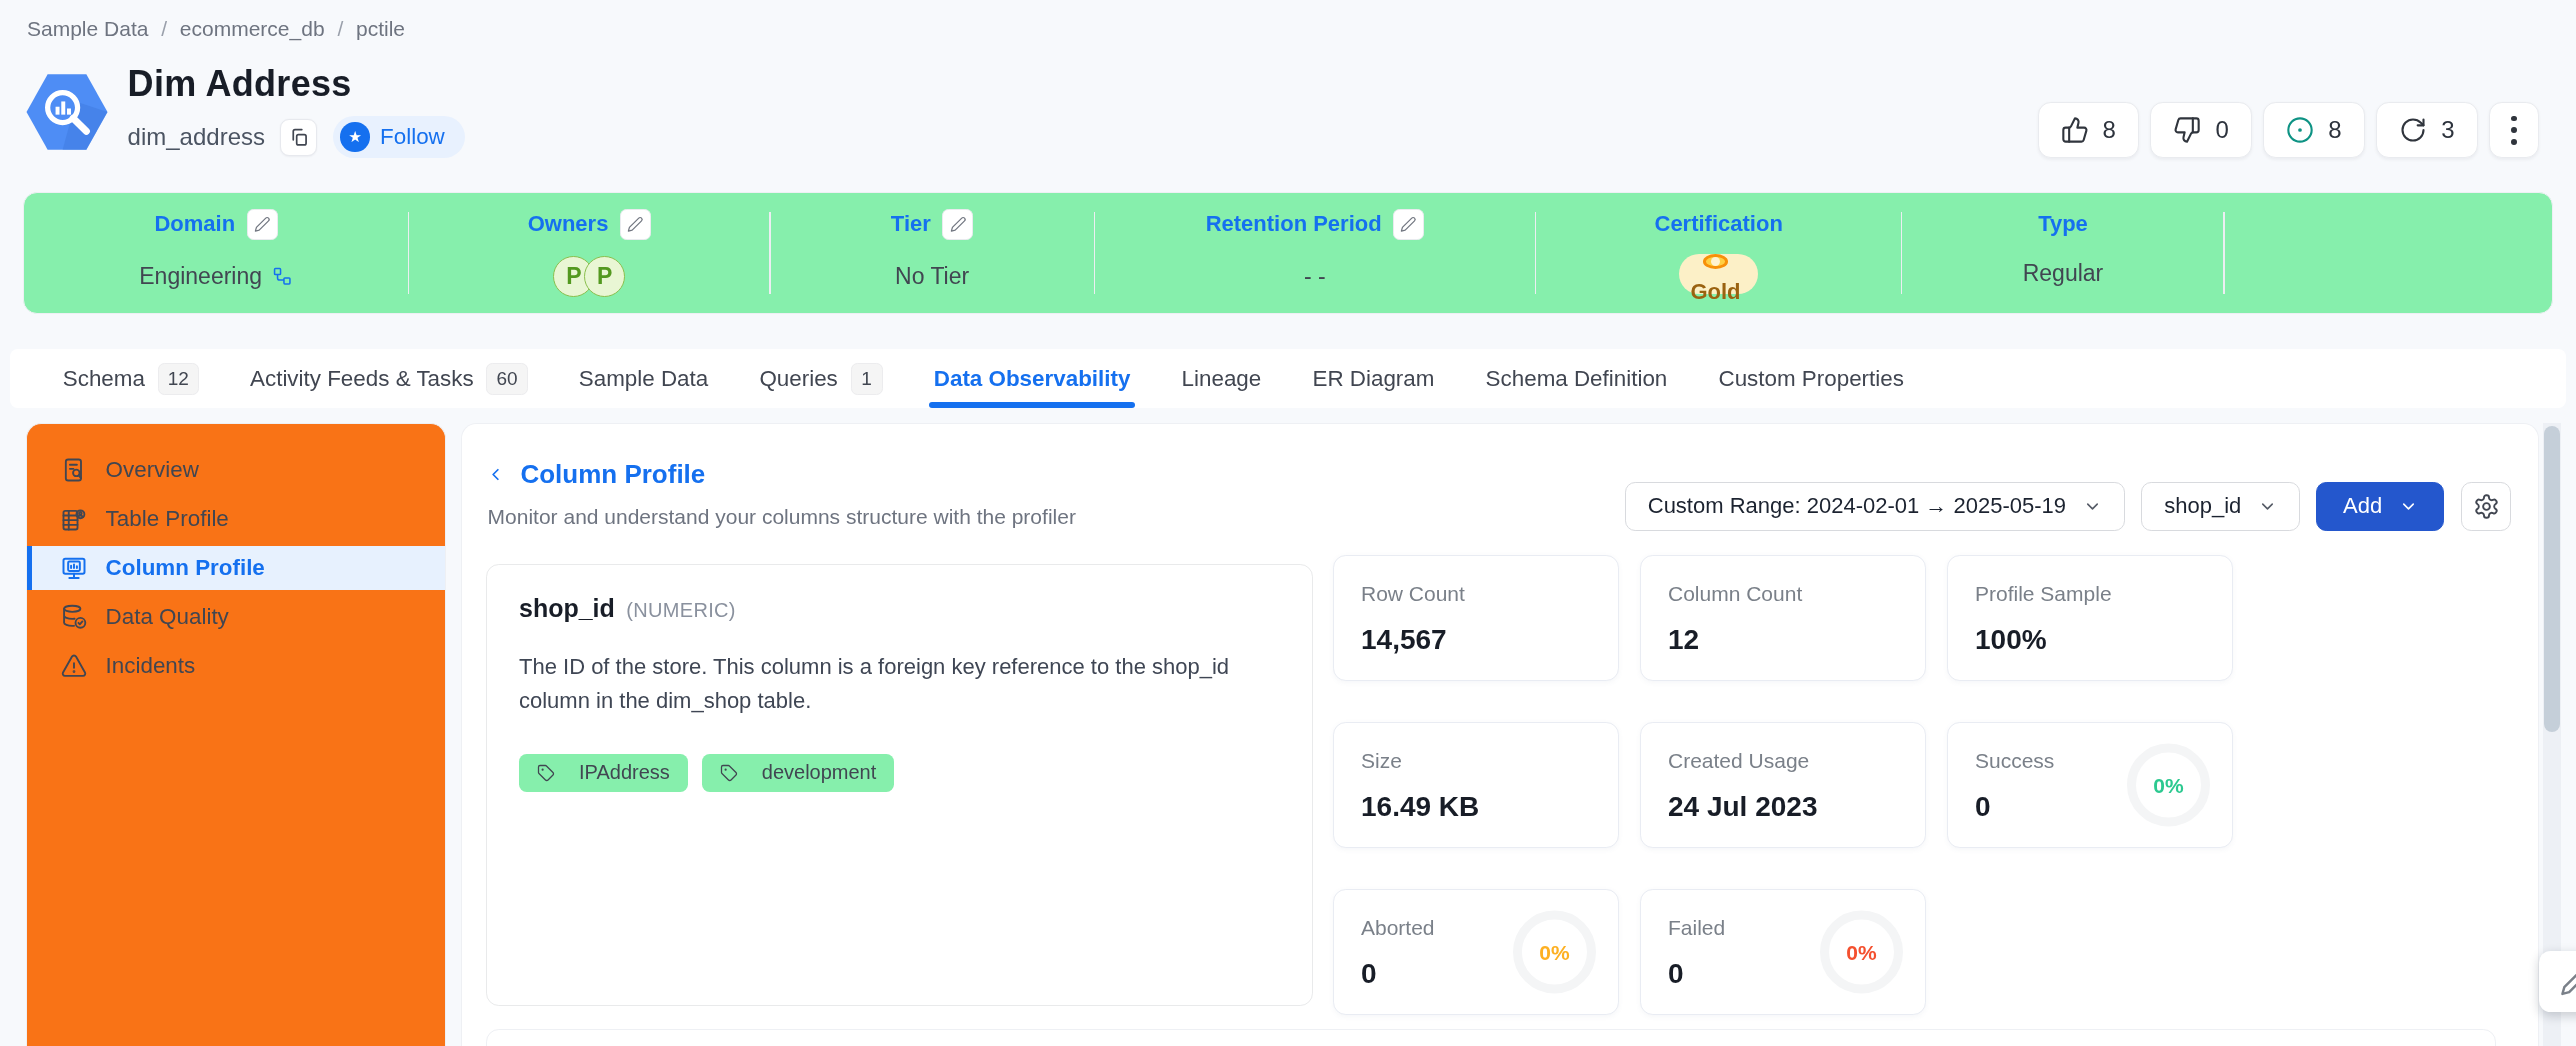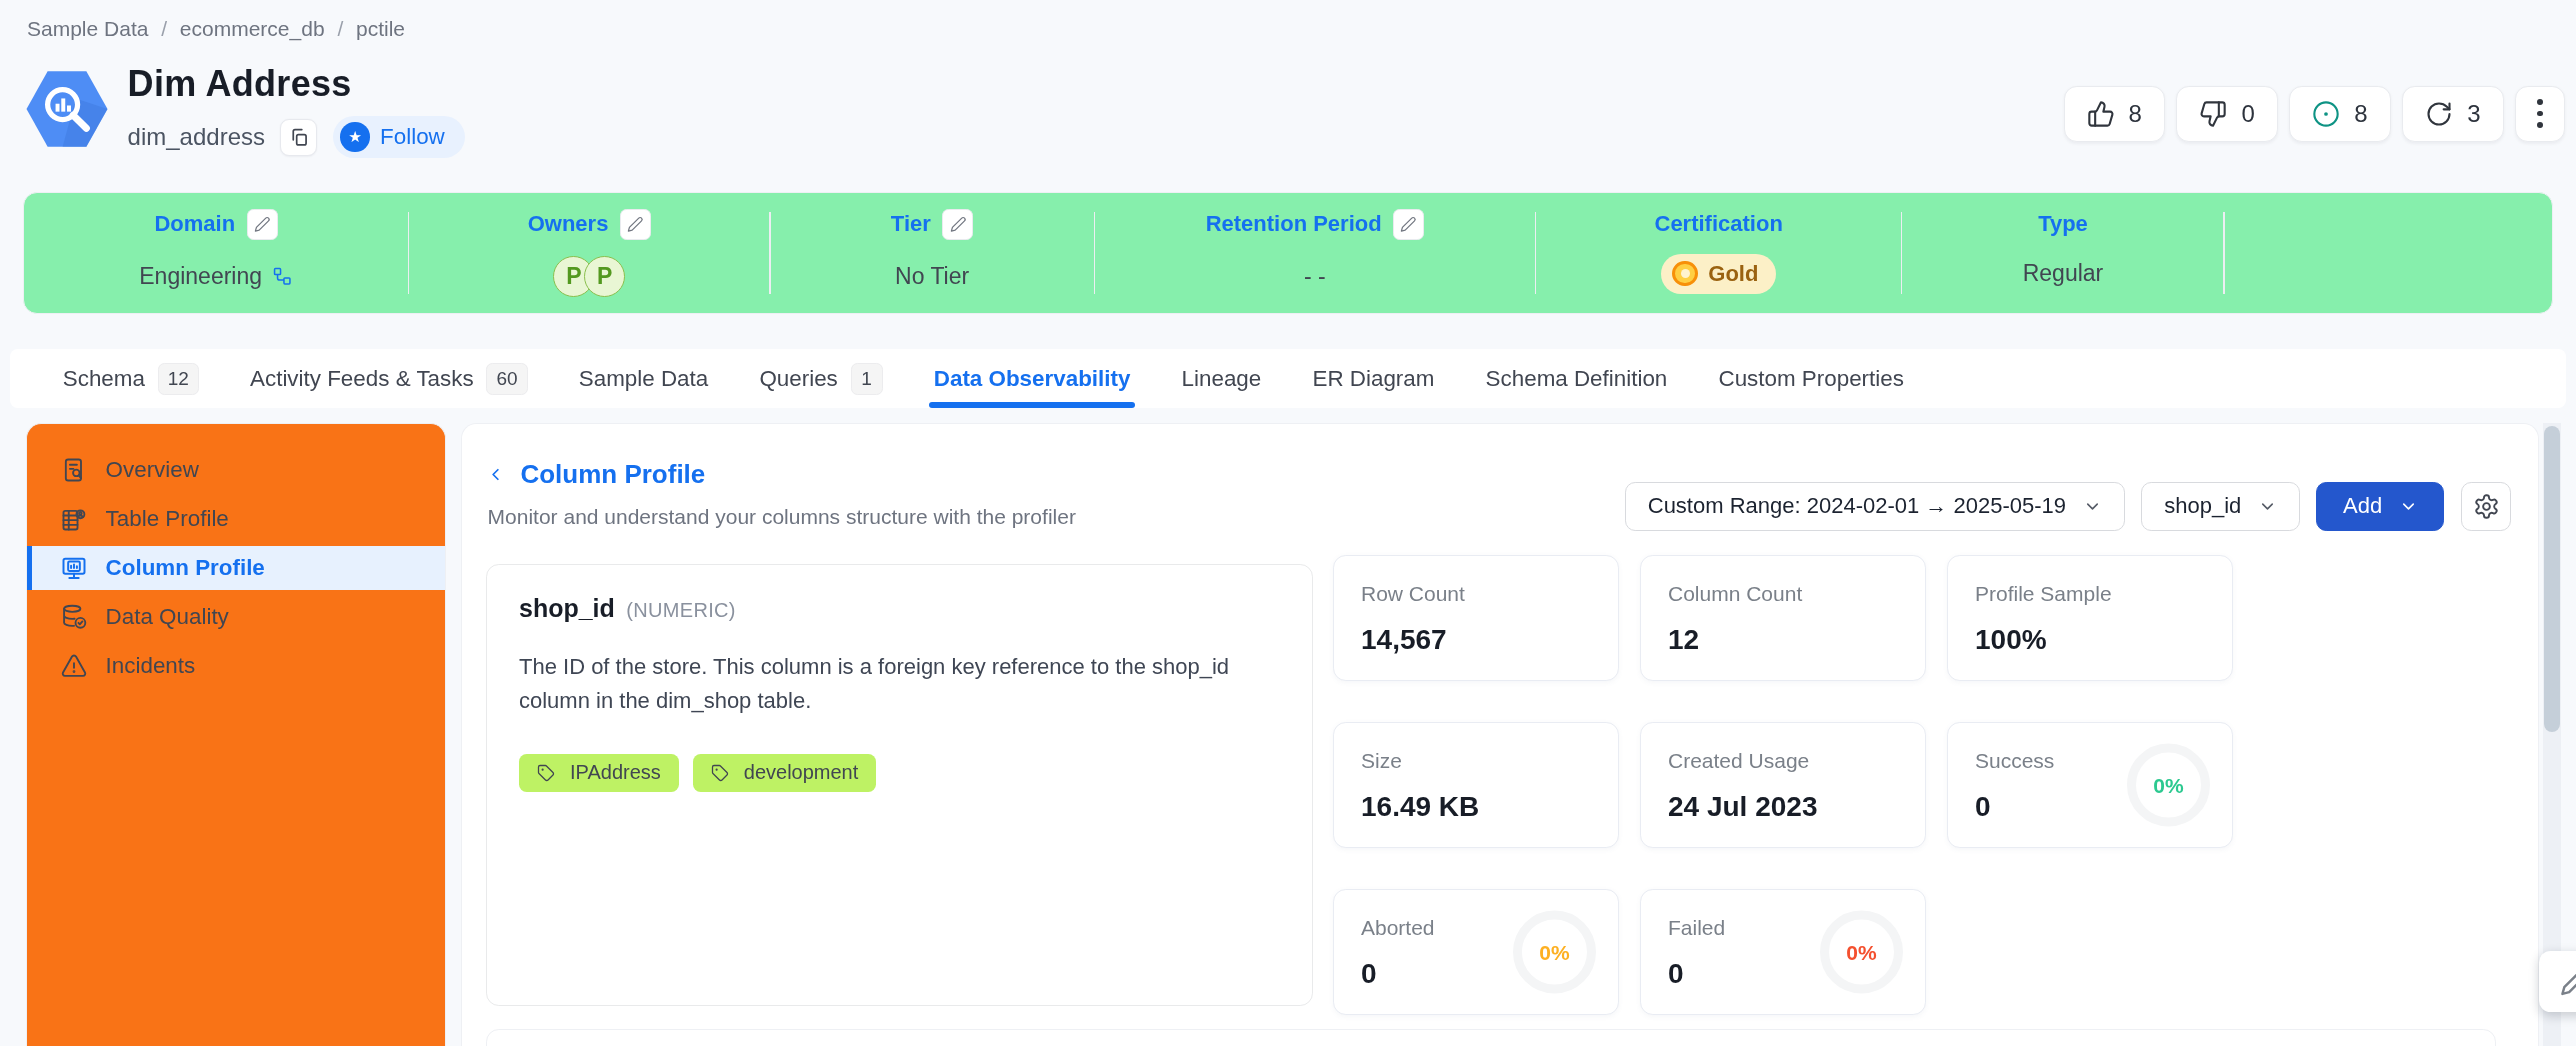--- a/index.html
+++ b/index.html
@@ -9,21 +9,21 @@
     background: #f7f9fc; overflow: hidden;
     font-family: "Liberation Sans", sans-serif; color:#181d27;
   }
   svg { display:block; }
 
   
   .breadcrumb { position:absolute; left:27px; top:16.6px; display:flex; gap:12.8px; font-size:21px; color:#6e7480; }
   .breadcrumb .sep { color:#9aa0ab; }
 
   
-  .header-row { position:absolute; left:23px; top:60px; right:11px; display:flex; align-items:center; }
+  .header-row { position:absolute; left:23px; top:60px; right:37px; display:flex; align-items:flex-end; }
   .logo { width:88px; height:92px; flex:0 0 auto; }
   .title-block { margin-left:16.6px; }
   .page-title { font-size:36px; font-weight:700; color:#181d27; letter-spacing:0.3px; margin:2.6px 0 11.5px; }
   .subrow { display:flex; align-items:center; gap:15.4px; }
   .table-name { font-size:24px; color:#4b5462; }
   .copy-btn { width:37px; height:37px; background:#fff; border:1.3px solid #e7e9ee; border-radius:9px; display:flex; align-items:center; justify-content:center; box-shadow:0 0.6px 1.9px rgba(16,24,40,.05); }
   .follow-btn { height:42px; padding:0 20.5px 0 7.7px; background:#e8f1fe; border:none; border-radius:23px; display:flex; align-items:center; gap:10.2px; color:#1570ef; font-size:22.4px; font-weight:500; }
   .follow-star { width:29.4px; height:29.4px; border-radius:50%; background:#1570ef; color:#fff; display:flex; align-items:center; justify-content:center; font-size:15.4px; }
   .hdr-actions { margin-left:auto; display:flex; gap:11.5px; align-items:center; margin-top:9px; }
   .action-btn { height:56px; min-width:97px; padding:0 22px; background:#fff; border:1.3px solid #e9ebef; border-radius:12.8px; display:flex; align-items:center; justify-content:center; gap:14px; font-size:24px; color:#2d333d; box-shadow:0 1.3px 3.2px rgba(16,24,40,.05); }
@@ -35,21 +35,21 @@
   .info-card { position:absolute; left:23px; top:192px; width:2530px; height:122px; background:#86efac; border:1.3px solid #eef0f4; border-radius:14px; display:flex; align-items:stretch; }
   .info-sec { display:flex; flex-direction:column; align-items:center; justify-content:center; gap:15.4px; }
   .info-div { width:1.3px; background:#eceef2; align-self:center; height:82px; }
   .w0{width:384px}.w1{width:360px}.w2{width:323px}.w3{width:440px}.w4{width:365px}.w5{width:321px}.w6{flex:1}
   .info-label { display:flex; align-items:center; gap:11.5px; color:#1570ef; font-size:22px; font-weight:600; }
   .edit-box { width:31px; height:31px; background:#fff; border:1.3px solid #e9ebef; border-radius:6.4px; display:flex; align-items:center; justify-content:center; }
   .info-value { font-size:23px; color:#414651; display:flex; align-items:center; gap:10.2px; min-height:42px; }
   .avatars { display:flex; }
   .avatar { width:41px; height:41px; border-radius:50%; background:#e9f6d4; border:1.9px solid #8abf4d; color:#539920; font-size:23px; font-weight:600; display:flex; align-items:center; justify-content:center; }
   .avatar + .avatar { margin-left:-10.2px; }
-  .gold-pill { height:40px; padding:0 18px 0 11.5px; border-radius:22px; background:#fcf0c7; display:flex; align-items:center; gap:10.2px; color:#9a6210; font-size:22px; font-weight:600; }
+  .gold-pill { height:40px; padding:0 18px 0 11.5px; border-radius:22px; background:#fcf0c7; display:flex; align-items:center; gap:10.2px; color:#9a6210; font-size:22px; font-weight:600;flex-direction:column; }
   .medal { width:25.6px; height:25.6px; border-radius:50%; background:#ffcf43; border:3.2px solid #f79009; display:flex; align-items:center; justify-content:center; }
   .medal i { width:9px; height:9px; border-radius:50%; background:#fff3d0; }
 
   
   .tabs-bar { position:absolute; left:10.2px; top:349px; width:2556px; height:59px; background:#fff; border-radius:7.7px; display:flex; align-items:stretch; padding:0 27px; }
   .tab { position:relative; display:flex; align-items:center; gap:12.8px; padding:0 25.6px; font-size:22.4px; color:#414651; }
   .tab.active { color:#1570ef; font-weight:700; }
   .tab.active::after { content:""; position:absolute; left:20.5px; right:20.5px; bottom:0; height:5.8px; border-radius:5.1px; background:#1570ef; }
   .tab-count { min-width:32px; height:32px; padding:0 9px; background:#f5f5f5; border:1.3px solid #ececee; border-radius:6.4px; display:flex; align-items:center; justify-content:center; font-size:19px; color:#414651; }
 
@@ -69,21 +69,21 @@
   .tb-btn.gear { width:50px; padding:0; justify-content:center; }
   .chev { width:19px; height:19px; }
 
   
   .col-card { position:absolute; left:24px; top:140px; width:827px; height:442px; border:1.3px solid #e9eaeb; border-radius:12.8px; padding:29.4px 32px; }
   .col-title { display:flex; align-items:baseline; gap:11.5px; }
   .col-name { font-size:25px; font-weight:700; color:#181d27; }
   .col-type { font-size:20px; color:#8a919e; letter-spacing:0.3px; }
   .col-desc { margin-top:27px; font-size:22px; color:#3f4654; line-height:1.55; max-width:768px; }
   .tags { margin-top:35px; display:flex; gap:14px; }
-  .tag { height:38px; background:#bef264; border-radius:7.7px; padding:0 18px; display:flex; align-items:center; gap:15px; font-size:20px; color:#414651; font-weight:500; }
+  .tag { height:38px; background:#86efac; border-radius:7.7px; padding:0 18px; display:flex; align-items:center; gap:24px; font-size:20px; color:#414651; font-weight:500; }
 
   
   .metrics { position:absolute; left:871px; top:131px; display:grid; grid-template-columns:repeat(3,286px); grid-auto-rows:126px; gap:41px 21px; }
   .metric { position:relative; background:#fff; border:1.3px solid #e9ecf3; border-radius:12.8px; padding:25.6px 27px; box-shadow:0 1.3px 5.1px rgba(80,100,140,.05); }
   .metric .lbl { font-size:21px; color:#7a8089; }
   .metric .val { font-size:28px; font-weight:700; color:#181d27; margin-top:18px; }
   .donut { position:absolute; right:22px; top:50%; transform:translateY(-50%); width:83px; height:83px; border:9.6px solid #f4f5f6; border-radius:50%; display:flex; align-items:center; justify-content:center; font-size:21px; font-weight:600; }
 
   .bottom-card { position:absolute; left:24px; top:605px; width:2010px; height:51px; background:#fff; border:1.3px solid #eef0f4; border-radius:12.8px; }
 

